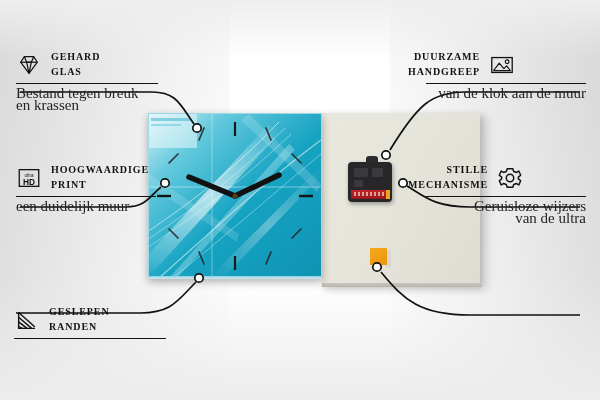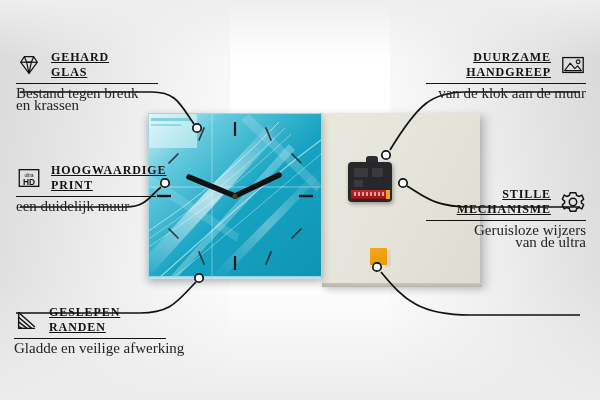--- a/index.html
+++ b/index.html
@@ -55,30 +55,30 @@
   .mech-batt-txt{position:absolute;left:224px;top:92px;width:30px;height:4px;
      background:repeating-linear-gradient(90deg,#e8dcc2 0 2px,transparent 2px 4px);opacity:.7;}
 
   .spacer{position:absolute;left:240px;top:148px;width:17px;height:17px;
      background:linear-gradient(150deg,#f6a81c,#e9960d);}
   .spacer-side{position:absolute;left:256px;top:150px;width:5px;height:17px;
      background:#d9d7cd;}
 
   
   .callout{position:absolute;}
-  .co-title{font-size:12px;font-weight:bold;letter-spacing:.9px;
-     color:#14110f;line-height:14.5px;text-transform:uppercase;text-decoration:underline;}
+  .co-title{font-size:10px;font-weight:bold;letter-spacing:.9px;
+     color:#14110f;line-height:14.5px;text-transform:uppercase;}
   .co-rule{height:1px;background:#15120f;margin:4px 0 4px 0;}
   .co-desc{font-size:15px;color:#26221f;line-height:11.6px;}
 
   .left{text-align:left;}
   .right{text-align:right;}
 
   .co-head{display:flex;align-items:center;gap:9px;}
-  .co-head.right{justify-content:flex-end;flex-direction:row;}
+  .co-head.right{justify-content:flex-start;flex-direction:row;}
   .ico{width:26px;height:26px;flex:0 0 26px;display:block;}
 
   
   #wires{position:absolute;left:0;top:0;width:600px;height:400px;pointer-events:none;}
 </style>
 </head>
 <body>
 
 <div id="stage">
 
@@ -251,40 +251,39 @@
           <path d="M5 21 L9 23"></path>
           <path d="M5 6 L5 23 L22 23"></path>
         </g>
       </svg>
       <div>
         <div class="co-title">GESLEPEN</div>
         <div class="co-title">RANDEN</div>
       </div>
     </div>
     <div class="co-rule" style="width:152px;"></div>
-    <div class="co-desc">Gladde en veilige afwerking</div>
   </div>
 
   <div class="callout right" style="right:14px;top:50px;width:178px;">
     <div class="co-head right">
       <div>
         <div class="co-title">DUURZAME</div>
         <div class="co-title">HANDGREEP</div>
       </div>
       <svg class="ico" viewBox="0 0 28 28">
         <rect x="3" y="6" width="22" height="16" fill="none" stroke="#14110f" stroke-width="1.4"></rect>
         <path d="M5 20 L11 12 L16 18 L19 15 L23 20 Z" fill="none" stroke="#14110f" stroke-width="1.2" stroke-linejoin="round"></path>
         <circle cx="19.5" cy="10.5" r="2" fill="none" stroke="#14110f" stroke-width="1.2"></circle>
       </svg>
     </div>
     <div class="co-rule" style="width:160px;margin-left:auto;"></div>
     <div class="co-desc">van de klok aan de muur</div>
   </div>
 
-  <div class="callout right" style="right:14px;top:163px;width:178px;margin-top:24px;">
+  <div class="callout right" style="right:14px;top:163px;width:178px;">
     <div class="co-head right">
       <div>
         <div class="co-title">STILLE</div>
         <div class="co-title">MECHANISME</div>
       </div>
       <svg class="ico" viewBox="0 0 28 28">
         <g fill="none" stroke="#14110f" stroke-width="1.6" stroke-linejoin="round">
           <path d="M11 4 H17 L18 7 L21 8 L23.5 6.5 L25.5 11 L23 13 V15 L25.5 17 L23.5 21.5 L21 20 L18 21 L17 24 H11 L10 21 L7 20 L4.5 21.5 L2.5 17 L5 15 V13 L2.5 11 L4.5 6.5 L7 8 L10 7 Z"></path>
           <circle cx="14" cy="14" r="4"></circle>
         </g>

